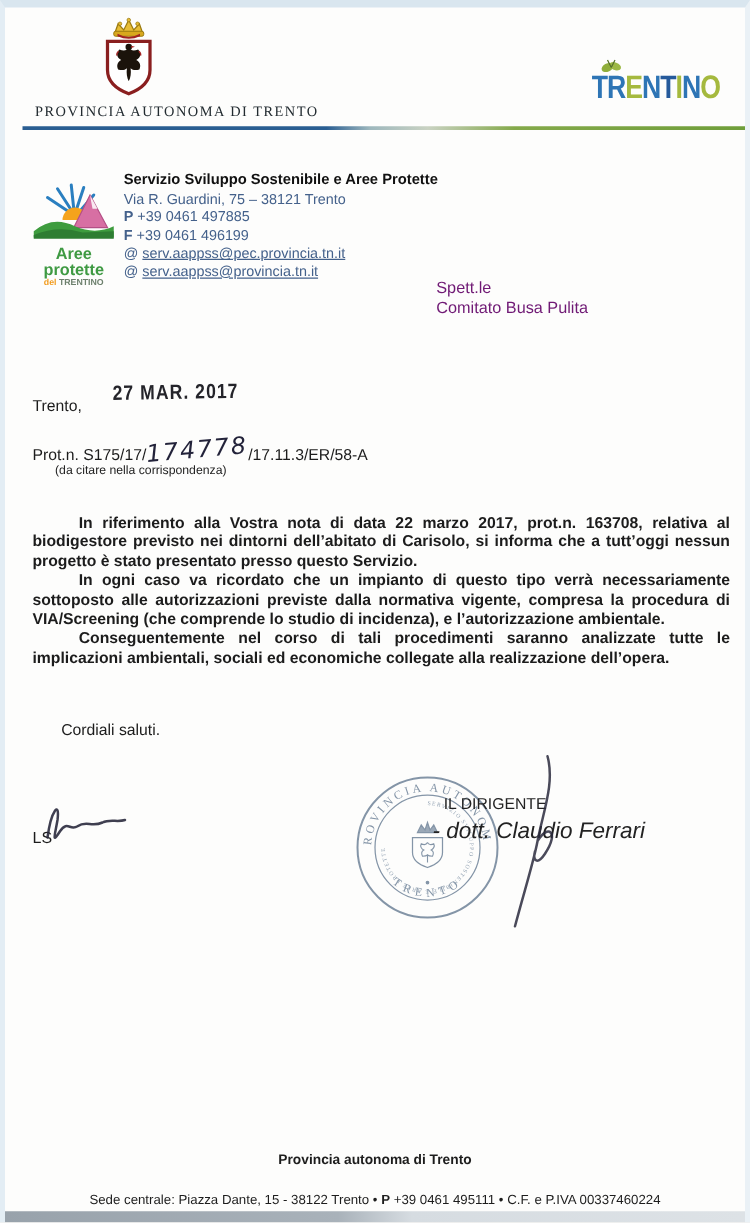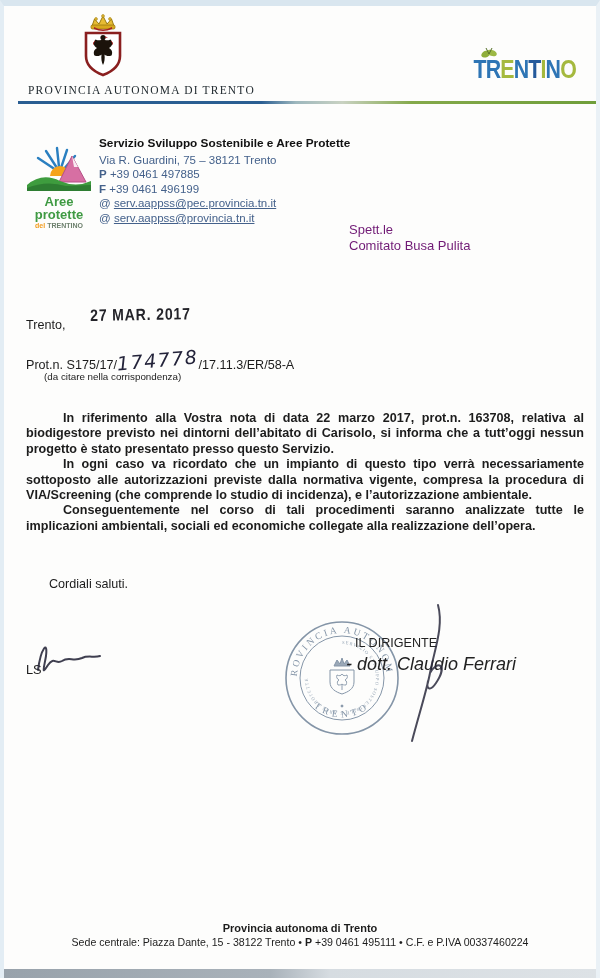--- a/index.html
+++ b/index.html
@@ -60,21 +60,21 @@
   .ls { position:absolute; left:22px; top:616px; font-size:12.8px;margin-top:40px; }
   .ls-squiggle { position:absolute; left:24px; top:628px; }
   .stamp { position:absolute; left:278px; top:612px; opacity:.88; }
   .role { position:absolute; left:351px; top:630px; font-size:12.6px; color:#222; }
   .signer { position:absolute; left:342px; top:648px; font-size:18px; font-style:italic; color:#222; }
   .sig-stroke { position:absolute; left:382px; top:593px; }
 
   
   .footer { position:absolute; left:0; top:916px; width:100%; text-align:center; color:#1d1d1d; }
   .footer .f1 { font-weight:bold; font-size:11px; }
-  .footer .f2 { font-size:10.6px; margin-top:2px; }
+  .footer .f2 { font-size:10.6px; margin-top:20px; }
   .footer .f2 b { font-weight:bold; }
 </style>
 </head>
 <body>
 
 <div class="page">
 
   <svg class="crest" width="58" height="72" viewBox="0 0 58 72">
     <path d="M18,16 l2.5,-7 4.5,5 4,-8 4,8 4.5,-5 2.5,7 z" fill="#e7bc34" stroke="#9a7a10" stroke-width="1"></path>
     <rect x="17" y="15" width="24" height="4" rx="1.5" fill="#d9a81e" stroke="#9a7a10" stroke-width=".8"></rect>

